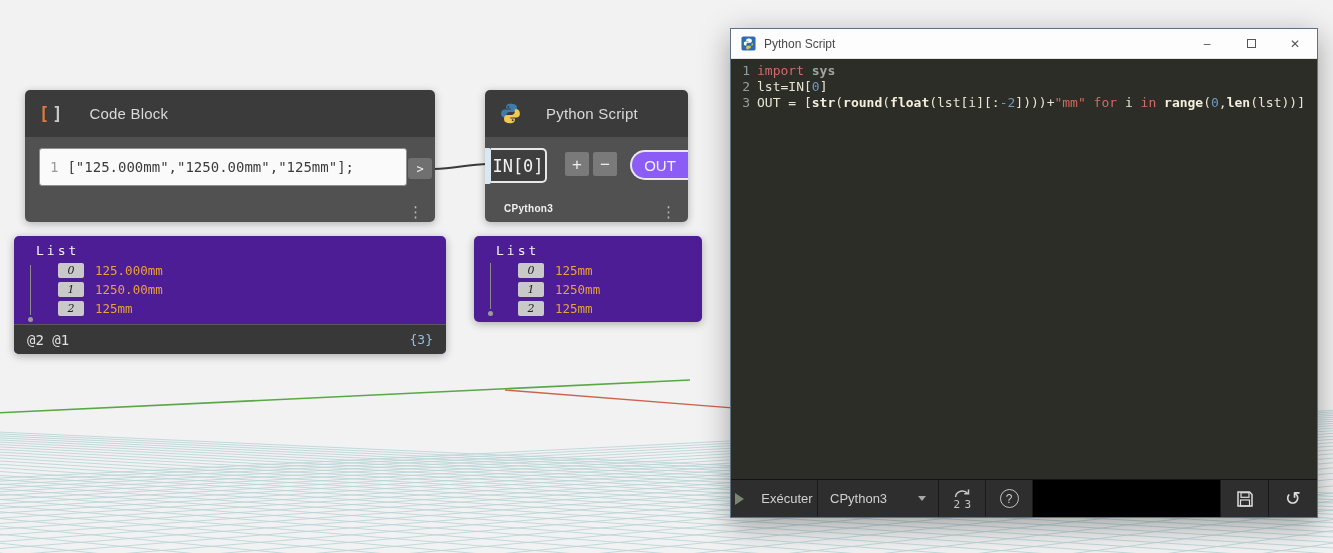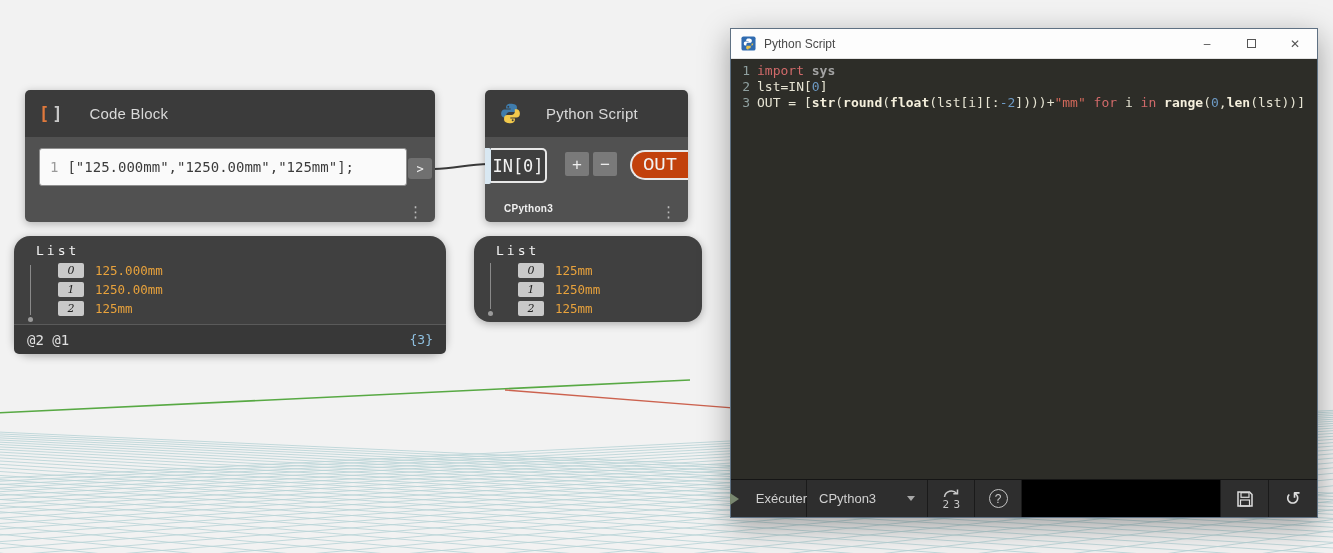--- a/index.html
+++ b/index.html
@@ -29,25 +29,25 @@
   .cb-code{color:#3c3c3c;white-space:pre}
   .cb-outport{position:absolute;right:3px;top:21px;width:24px;height:21px;background:#707070;border-radius:3px;color:#eee;font-family:"DejaVu Sans Mono",monospace;font-size:12px;display:flex;align-items:center;justify-content:center;cursor:pointer}
 
   .python-node{left:485px;top:90px;width:203px;height:132px}
   .py-logo{display:flex}
   .py-inbar{position:absolute;left:0;top:11px;width:6px;height:36px;background:#d9e8f2;border-radius:0 2px 2px 0}
   .py-inport{position:absolute;left:6px;top:11px;width:56px;height:35px;background:#3f3f3f;border:2px solid #e8e8e8;border-left:none;border-radius:0 5px 5px 0;color:#f2f2f2;font-family:"DejaVu Sans Mono",monospace;font-size:17px;display:flex;align-items:center;justify-content:center;cursor:pointer}
   .py-btn{position:absolute;top:15px;width:24px;height:24px;background:#7a7a7a;border-radius:2px;color:#f0f0f0;font-size:17px;line-height:1;display:flex;align-items:center;justify-content:center;cursor:pointer}
   .py-btn.add{left:80px}
   .py-btn.remove{left:108px}
-  .py-outport{position:absolute;right:0;top:13px;width:58px;height:30px;background:#c2410c;border:2px solid #e8e8e8;border-right:none;border-radius:15px 0 0 15px;color:#f2f2f2;font-family:Liberation Mono, monospace;font-size:19px;display:flex;align-items:center;justify-content:center;cursor:pointer}
+  .py-outport{position:absolute;right:0;top:13px;width:58px;height:30px;background:#8b5cf6;border:2px solid #e8e8e8;border-right:none;border-radius:15px 0 0 15px;color:#f2f2f2;font-family:Liberation Sans, sans-serif;font-size:15px;display:flex;align-items:center;justify-content:center;cursor:pointer}
   .py-engine-badge{position:absolute;left:19px;bottom:8px;color:#f0f0f0;font-size:10px;font-weight:bold;letter-spacing:.3px}
 
   
-  .preview{position:absolute;background:#404040;border-radius:16px;box-shadow:0 2px 8px rgba(0,0,0,.3);font-family:"DejaVu Sans Mono",monospace}
+  .preview{position:absolute;background:#4c1d95;border-radius:5px;box-shadow:0 2px 8px rgba(0,0,0,.3);font-family:"DejaVu Sans Mono",monospace}
   .preview-title{color:#f2f2f2;font-size:13px;letter-spacing:3px;padding:7px 0 3px 22px;cursor:pointer}
   .wb-row{display:flex;align-items:center;height:19px;padding-left:44px}
   .wb-index{display:inline-flex;align-items:center;justify-content:center;min-width:26px;height:15px;background:#c9c9c9;border-radius:2px;color:#222;font-family:"DejaVu Serif",serif;font-style:italic;font-size:11px}
   .wb-value{margin-left:11px;color:#e8a23c;font-size:12.5px}
   .guide{position:absolute;width:1px;background:#8a8a8a;left:16px}
   .guide-dot{position:absolute;width:5px;height:5px;border-radius:50%;background:#9a9a9a;left:14px}
   .preview-footer{position:absolute;left:0;right:0;bottom:0;height:30px;background:#383838;border-top:1px solid #5a5a5a;border-radius:0 0 5px 5px;display:flex;align-items:center;justify-content:space-between;padding:0 13px}
   .pf-left{color:#e0e0e0;font-size:14px;cursor:pointer}
   .pf-right{color:#8fc0e0;font-size:13px}
 
@@ -64,21 +64,21 @@
   .ln{width:14px;text-align:right;margin-right:7px;color:#8fa0a0;flex:none}
   .tok-pl{color:#e6e4d3}
   .tok-kw{color:#d16a6a;font-weight:normal}
   .tok-fn{color:#f4efdc;font-weight:bold}
   .tok-num{color:#6d9ac4}
   .tok-str{color:#d1685a}
   .tok-mod{color:#a3a3a3;font-weight:bold}
 
   .pywin-toolbar{position:absolute;left:0;right:0;bottom:0;height:38px;background:#2e2e2e;display:flex;align-items:stretch;border-top:1px solid #151515}
   .tb-btn{display:flex;align-items:center;justify-content:center;border-right:1px solid #1a1a1a;cursor:pointer;color:#d0d0d0;font-size:13px}
-  .tb-run{width:76px;gap:17px}
+  .tb-run{width:87px;gap:17px}
   .play-icon{width:0;height:0;border-left:9px solid #78876f;border-top:6px solid transparent;border-bottom:6px solid transparent}
   .tb-engine{width:121px;justify-content:space-between;padding:0 12px}
   .caret-down{width:0;height:0;border-top:5px solid #a8a8a8;border-left:4px solid transparent;border-right:4px solid transparent}
   .tb-migrate{width:47px}
   .tb-help{width:47px}
   .help-circle{width:19px;height:19px;border:1.5px solid #c2c2c2;border-radius:50%;display:flex;align-items:center;justify-content:center;font-size:12px;color:#c8c8c8}
   .tb-black{flex:1;background:#000;border-right:1px solid #1a1a1a}
   .tb-save{width:48px}
   .tb-revert{width:48px;border-right:none;font-size:19px;color:#ddd}
 </style>

